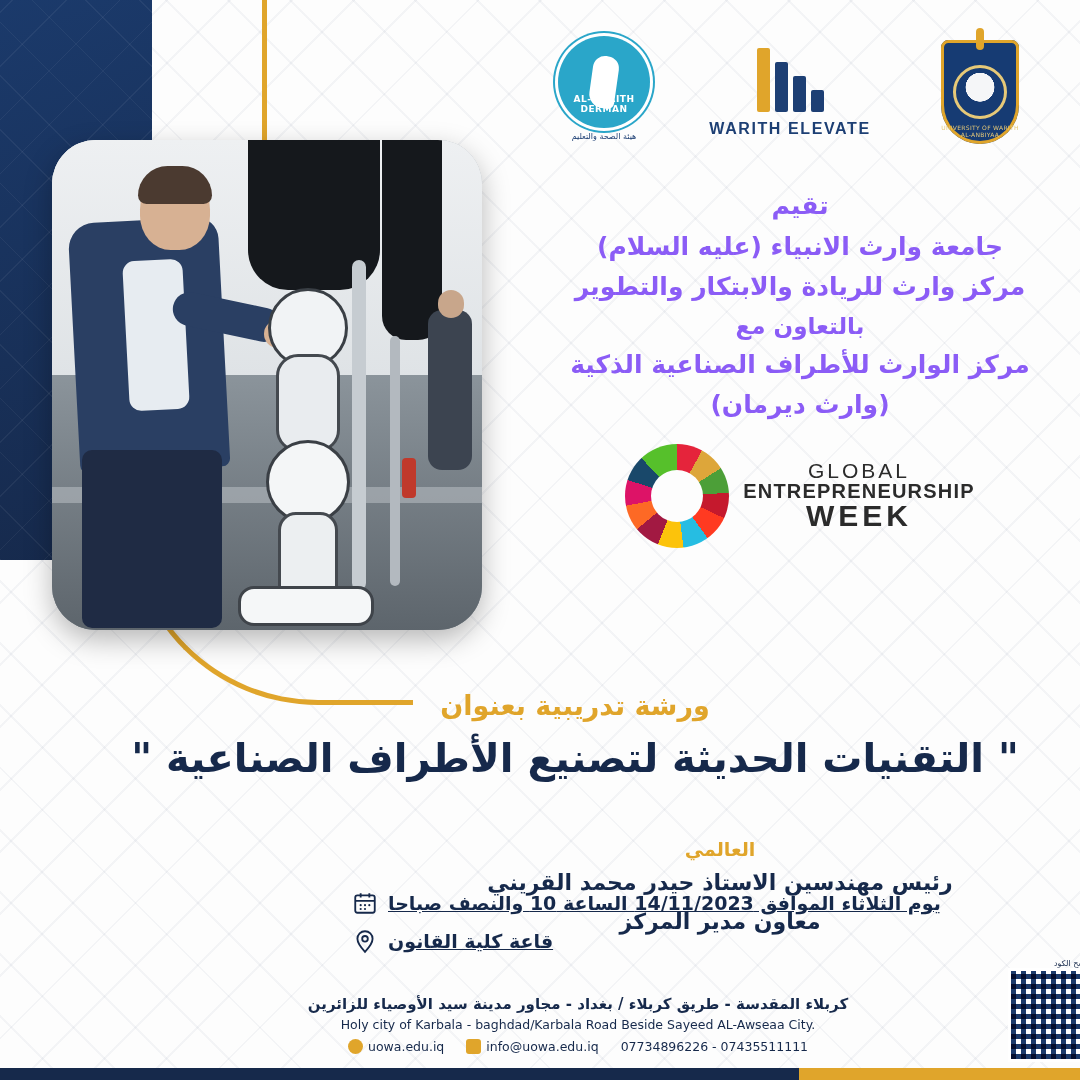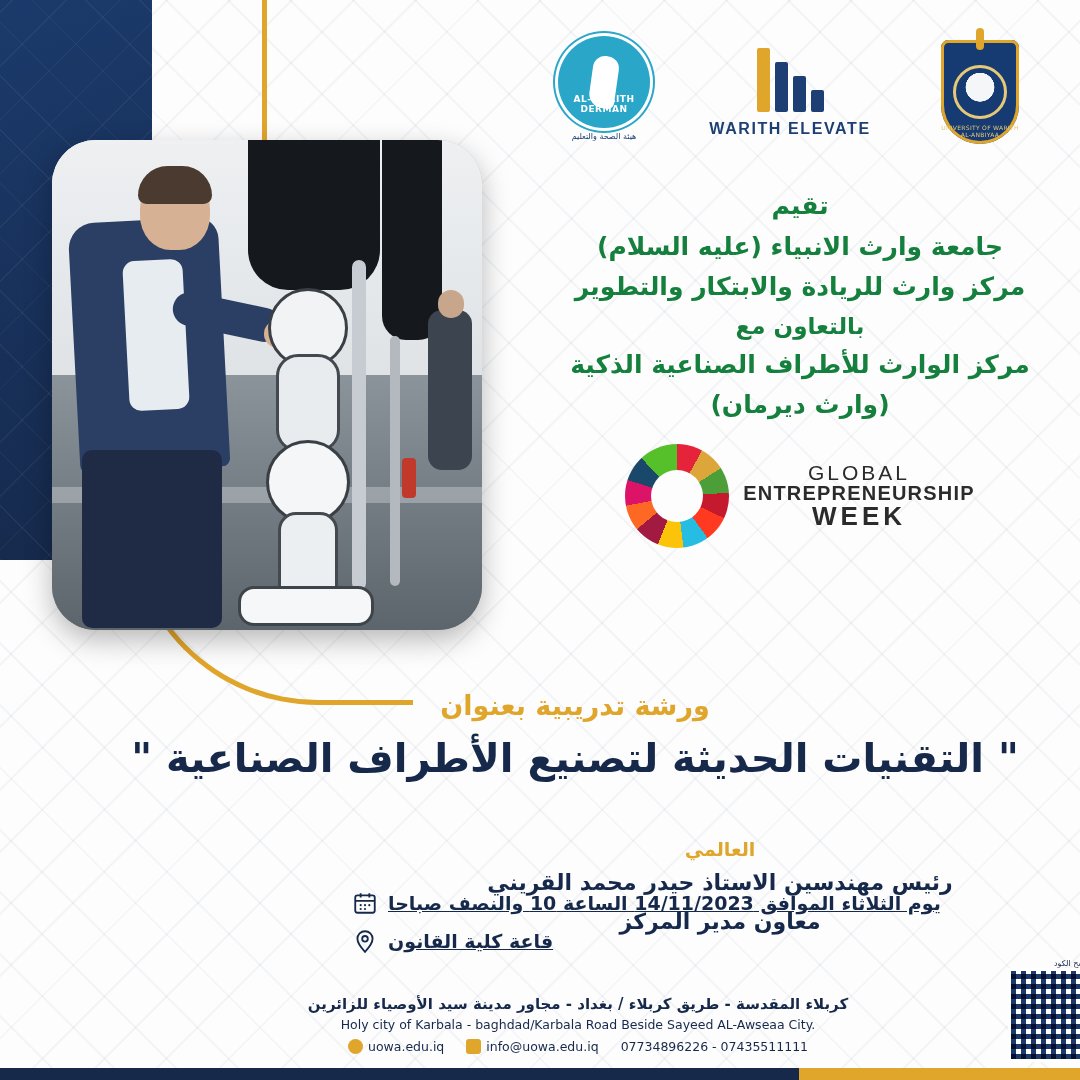--- a/index.html
+++ b/index.html
@@ -129,21 +129,21 @@
     width:92px;height:92px;border-radius:50%;
     background:#2aa6c9;margin:0 auto;position:relative;
     display:flex;align-items:center;justify-content:center;color:#fff;
     box-shadow:0 0 0 3px #fff,0 0 0 5px #2aa6c9;
   }
   .derman-leg{width:26px;height:52px;background:#ffffff;border-radius:12px 12px 6px 14px;transform:rotate(8deg);}
   .derman-name{font-size:9px;font-weight:bold;color:#ffffff;position:absolute;bottom:14px;width:100%;letter-spacing:.5px;}
   .derman-sub{font-size:8px;color:#1d3f74;margin-top:4px;}
 
   .ar-block{
-    color:#15803d;font-weight:bold;line-height:1.62;
+    color:#8b5cf6;font-weight:bold;line-height:1.62;
     font-size:25px;padding:0 34px;margin-top:4px;
   }
   .ar-block .small{font-size:23px;}
 
   
   .gew{
     margin-top:18px;display:flex;align-items:center;justify-content:center;gap:14px;
   }
   .gew-ring{
     width:104px;height:104px;border-radius:50%;
@@ -153,21 +153,21 @@
       #fd6925 64% 72%, #dd1367 72% 80%, #19486a 80% 88%, #56c02b 88% 100%);
     position:relative;
   }
   .gew-ring:after{
     content:"";position:absolute;left:50%;top:50%;transform:translate(-50%,-50%);
     width:52px;height:52px;border-radius:50%;background:#fdfdfd;
   }
   .gew-text{text-align:center;direction:ltr;color:#2b2b2b;line-height:1.0;}
   .gew-text .g1{font-size:21px;letter-spacing:3px;font-family:"Liberation Sans",sans-serif;}
   .gew-text .g2{font-size:20px;letter-spacing:1.2px;font-weight:bold;font-family:"Liberation Sans",sans-serif;}
-  .gew-text .g3{font-size:26px;letter-spacing:4px;font-weight:bold;font-family:"Liberation Sans",sans-serif;}
+  .gew-text .g3{font-size:30px;letter-spacing:4px;font-weight:bold;font-family:"Liberation Sans",sans-serif;}
 
   .ar-gew{
     color:#16294b;font-weight:bold;font-size:27px;line-height:1.5;margin-top:6px;padding:0 30px;
   }
 
   
   .headline-wrap{
     position:absolute;right:0;top:690px;width:1010px;text-align:center;
   }
   .ws-label{color:#e0a52b;font-weight:bold;font-size:27px;}

